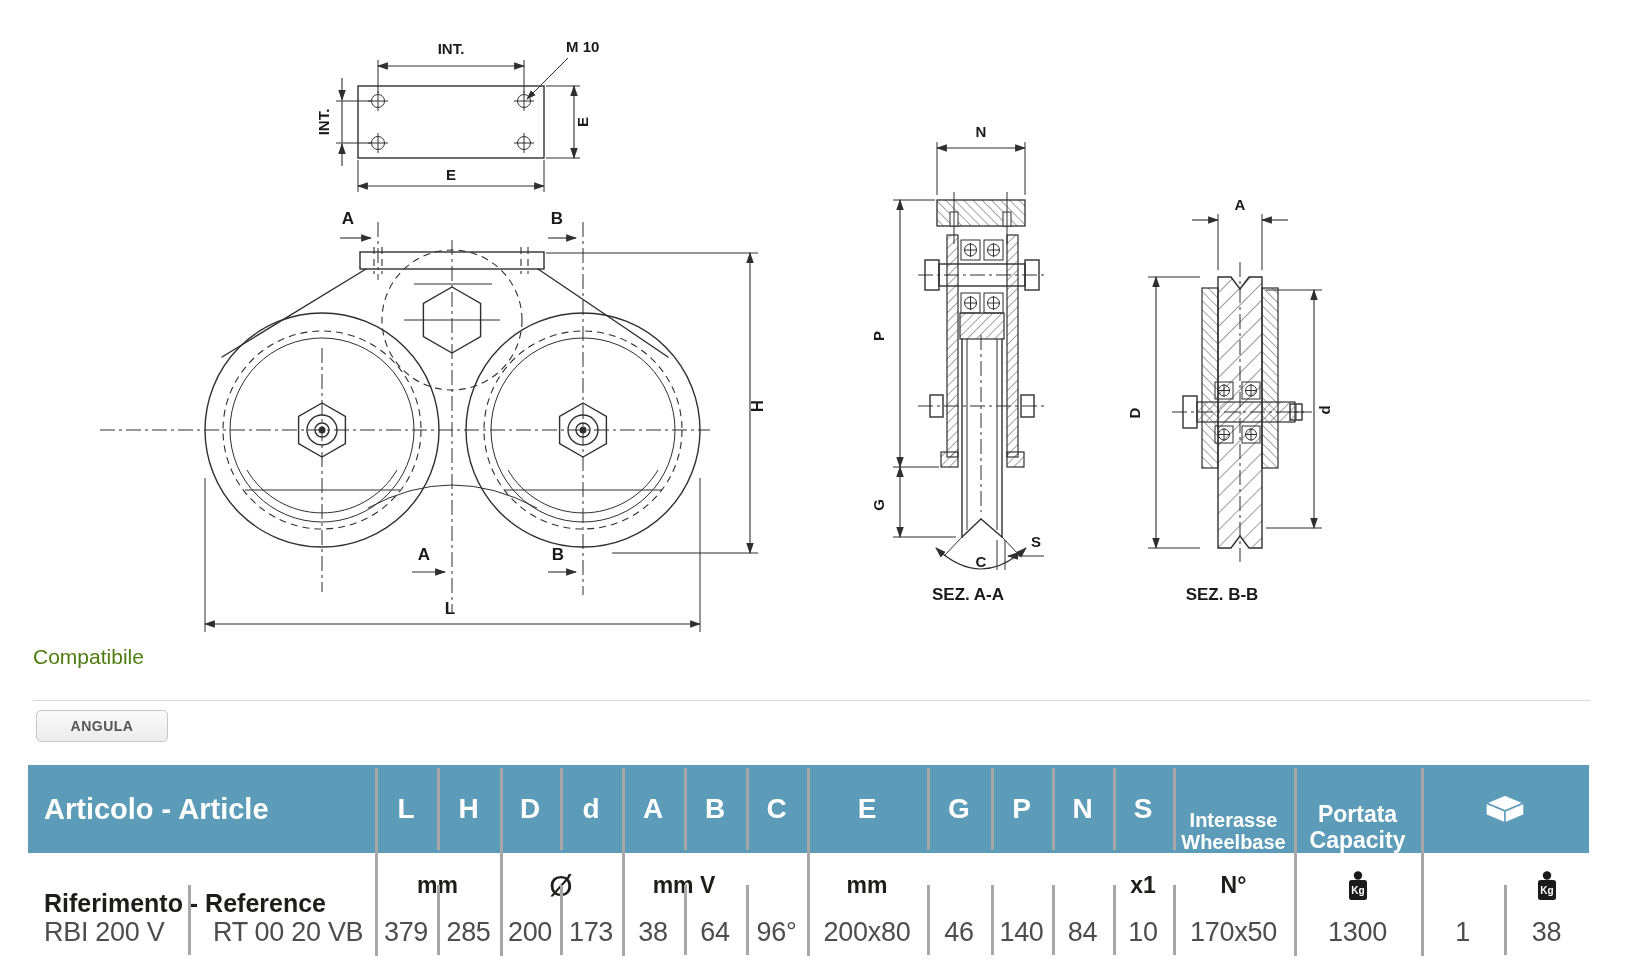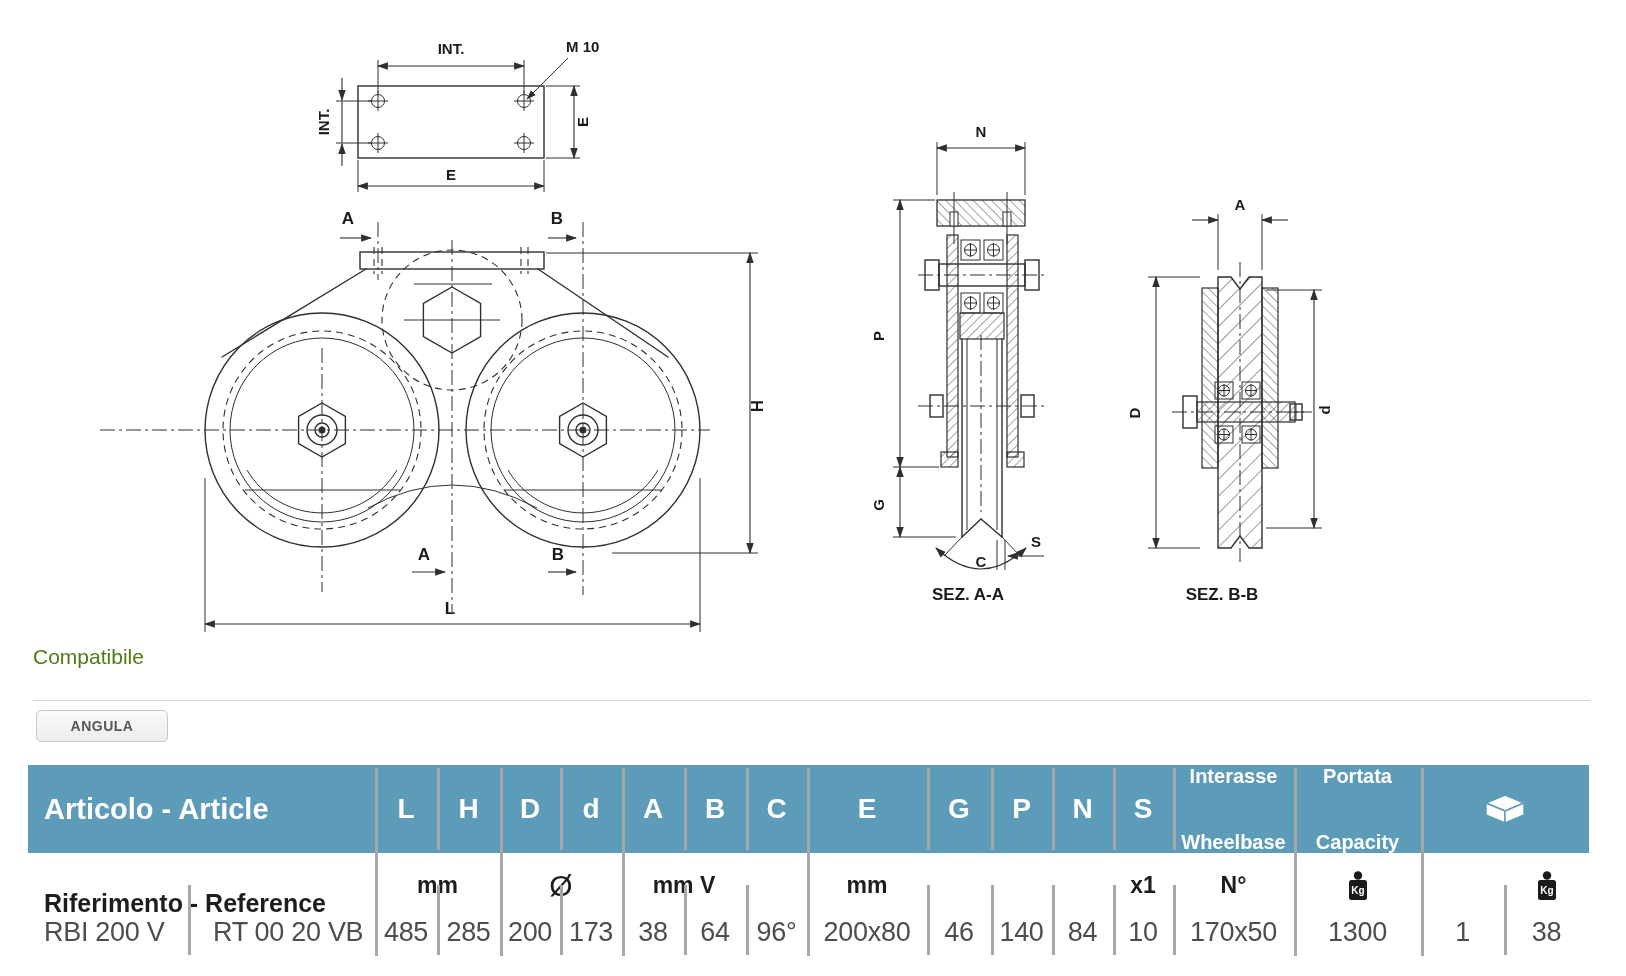--- a/index.html
+++ b/index.html
@@ -28,21 +28,21 @@
 
   
   #tbl{position:absolute;left:28px;top:765px;width:1561px;height:194px;}
   .trow{display:grid;grid-template-columns:160px 187px 62px 63px 60px 62px 62px 62px 61px 120px 64px 61px 61px 60px 121px 127px 83px 85px;}
   #row-head{height:88px;}
   #row-unit{height:52px;}
   #row-data{height:54px;}
   .hd{background:#5D9CB8;color:#fff;font-weight:bold;display:flex;align-items:center;justify-content:center;
       font-size:28px;}
   .hd2{background:#5D9CB8;color:#fff;font-weight:bold;display:flex;flex-direction:column;
-       align-items:center;justify-content:space-between;line-height:1.1;}
+       align-items:center;justify-content:flex-end;line-height:1.1;}
   .ut{display:flex;align-items:center;justify-content:center;font-weight:bold;
       font-size:23px;color:#1d1d1b;}
   .dt{display:flex;align-items:center;justify-content:center;font-size:27px;color:#4d4d4d;
       letter-spacing:-.3px;}
   .left{justify-content:flex-start;padding-left:16px;}
   .sep{position:absolute;width:3px;background:#a7a7a7;}
   .s-full{top:3px;height:188px;}
   .s-head{top:3px;height:82px;}
   .s-data{top:120px;height:70px;}
   .kgicon{display:block;}
@@ -326,21 +326,21 @@
     <div class="hd" style="grid-column:9">C</div>
     <div class="hd" style="grid-column:10">E</div>
     <div class="hd" style="grid-column:11">G</div>
     <div class="hd" style="grid-column:12">P</div>
     <div class="hd" style="grid-column:13">N</div>
     <div class="hd" style="grid-column:14">S</div>
     <div class="hd2" style="grid-column:15;font-size:20px;">
       <span>Interasse</span>
       <span>Wheelbase</span>
     </div>
-    <div class="hd2" style="grid-column:16;font-size:20px;">
+    <div class="hd2" style="grid-column:16;font-size:23px;">
       <span>Portata</span>
       <span>Capacity</span>
     </div>
     <div class="hd" style="grid-column:17/19">
       <svg class="kgicon" width="46" height="32" viewBox="0 0 46 32">
         <polygon points="23,2 42,10 23,18 4,10" fill="#ffffff" stroke="#5D9CB8" stroke-width="1.4" stroke-linejoin="round"></polygon>
         <polygon points="4,10 23,18 23,30 4,22" fill="#ffffff" stroke="#5D9CB8" stroke-width="1.4" stroke-linejoin="round"></polygon>
         <polygon points="42,10 23,18 23,30 42,22" fill="#ffffff" stroke="#5D9CB8" stroke-width="1.4" stroke-linejoin="round"></polygon>
       </svg>
     </div>
@@ -366,21 +366,21 @@
         <circle cx="11" cy="4.5" r="4.2" fill="#1a1a1a"></circle>
         <path d="M4.5,9 h13 a2.5,2.5 0 0 1 2.5,2.5 v15 a2.5,2.5 0 0 1 -2.5,2.5 h-13 a2.5,2.5 0 0 1 -2.5,-2.5 v-15 a2.5,2.5 0 0 1 2.5,-2.5 z" fill="#1a1a1a"></path>
         <text x="11" y="23" text-anchor="middle" font-size="10" font-weight="bold" fill="#ffffff" font-family="Liberation Sans, sans-serif">Kg</text>
       </svg>
     </div>
   </div>
 
   <div class="trow" id="row-data">
     <div class="dt left" style="grid-column:1">RBI 200 V</div>
     <div class="dt left" style="grid-column:2;padding-left:25px;">RT 00 20 VB</div>
-    <div class="dt" style="grid-column:3">485</div>
+    <div class="dt" style="grid-column:3">379</div>
     <div class="dt" style="grid-column:4">285</div>
     <div class="dt" style="grid-column:5">200</div>
     <div class="dt" style="grid-column:6">173</div>
     <div class="dt" style="grid-column:7">38</div>
     <div class="dt" style="grid-column:8">64</div>
     <div class="dt" style="grid-column:9">96°</div>
     <div class="dt" style="grid-column:10">200x80</div>
     <div class="dt" style="grid-column:11">46</div>
     <div class="dt" style="grid-column:12">140</div>
     <div class="dt" style="grid-column:13">84</div>

